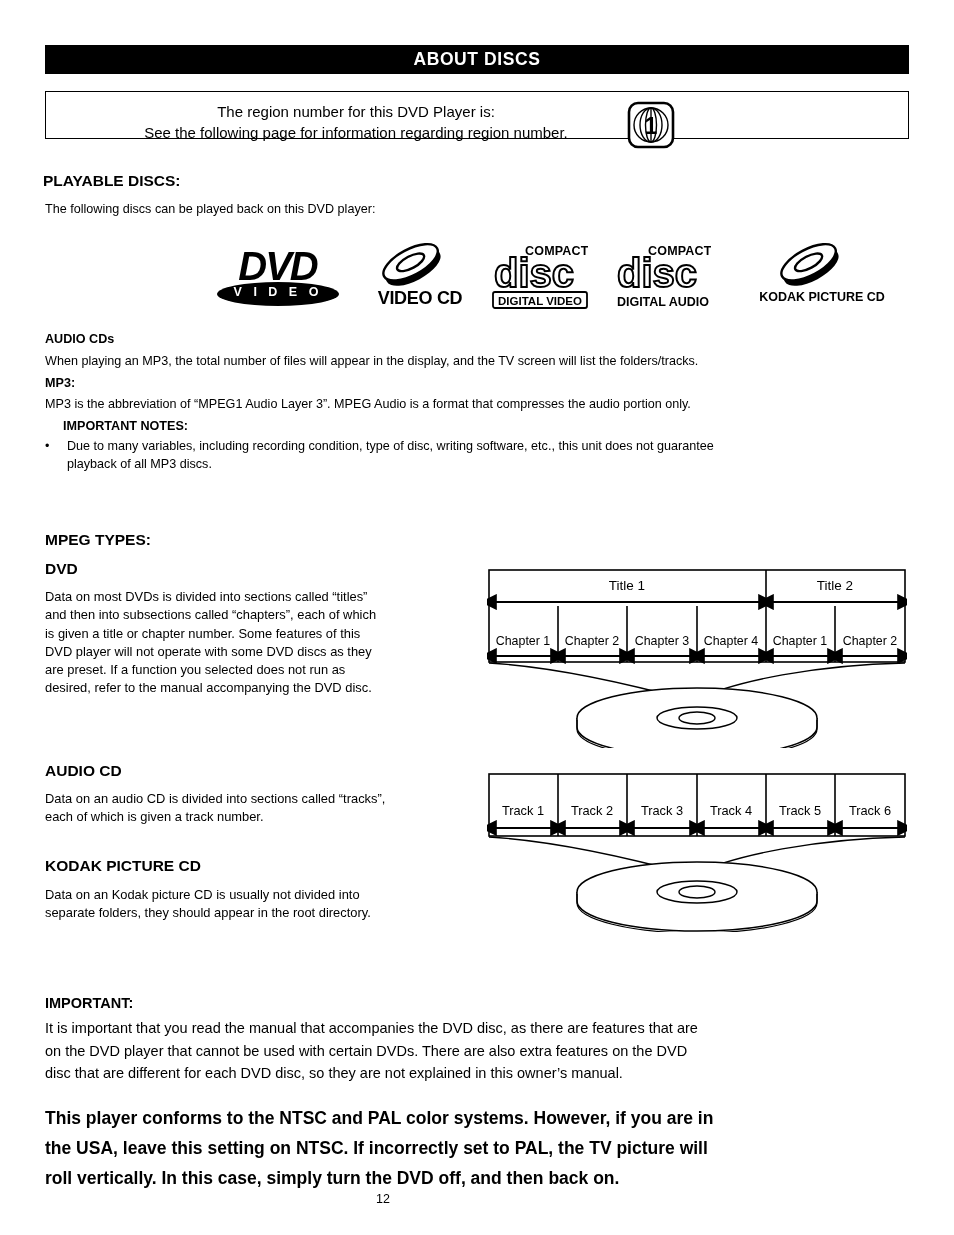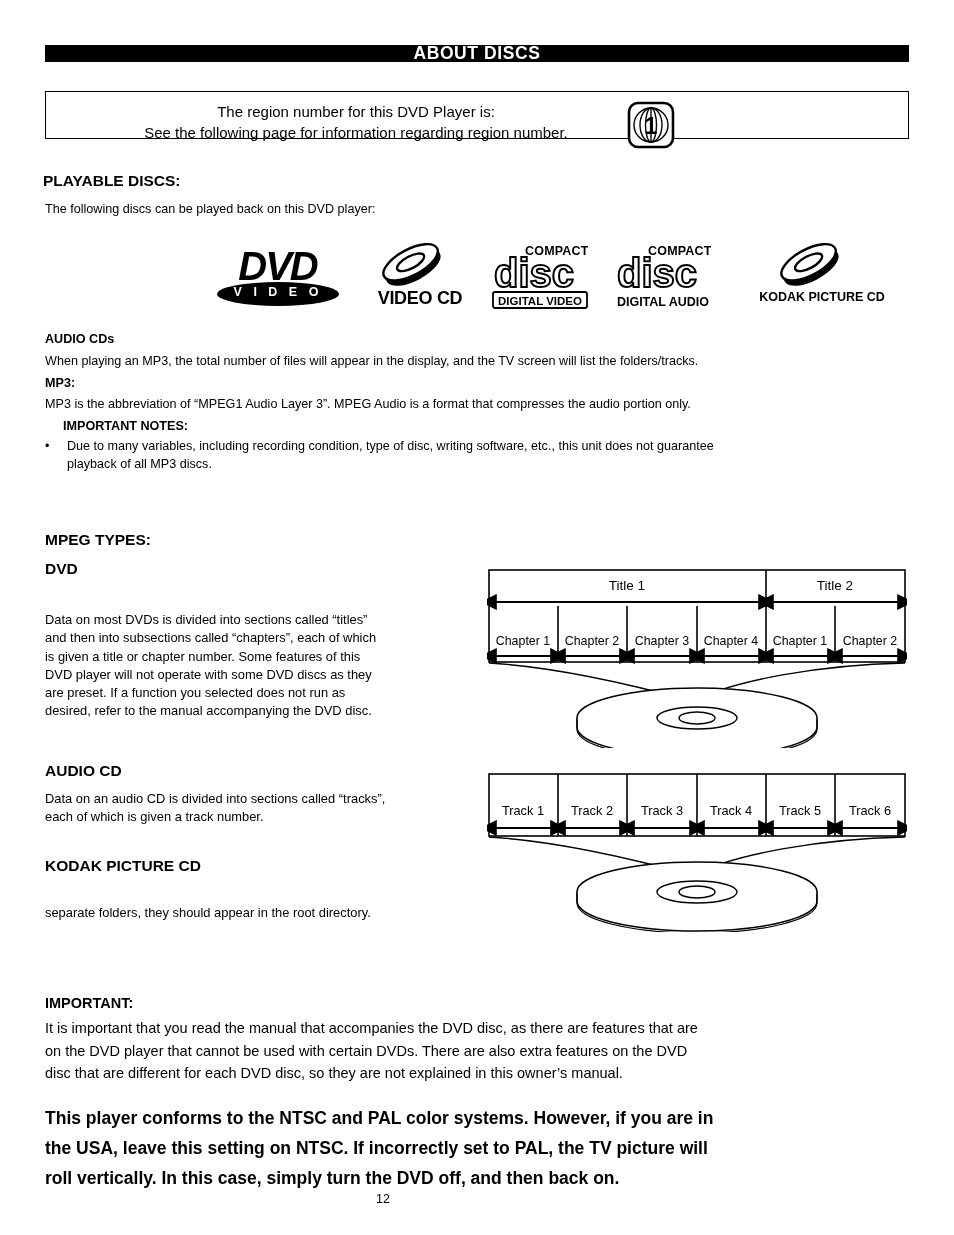--- a/index.html
+++ b/index.html
@@ -13,21 +13,21 @@
     font-family: "Liberation Sans", sans-serif;
     color: #000;
     -webkit-font-smoothing: antialiased;
   }
   .page { position: relative; width: 954px; height: 1235px; }
 
   
   .header-bar {
     position: absolute;
     left: 45px; top: 45px;
-    width: 864px; height: 17px;
+    width: 864px; height: 29px;
     background: #000;
     color: #fff;
     font-weight: bold;
     font-size: 17.5px;
     letter-spacing: 0.6px;
     display: flex;
     align-items: center;
     justify-content: center;
     text-align: center;
   }
@@ -228,21 +228,21 @@
     <span class="bt">•</span>
     <span class="btx">
       <span>Due to many variables, including recording condition, type of disc, writing software, etc., this unit does not guarantee</span><br>
       <span>playback of all MP3 discs.</span>
     </span>
   </div>
 
   <div class="sec-head" style="left:45px; top:531px;">MPEG TYPES:</div>
 
   <div class="sec-head" style="left:45px; top:560px;">DVD</div>
-  <div style="position:absolute; left:45px; top:588px; width:440px; font-size:12.9px; line-height:18.3px;margin-top:23px;">
+  <div style="position:absolute; left:45px; top:588px; width:440px; font-size:12.9px; line-height:18.3px;">
     <span>Data on most DVDs is divided into sections called “titles”</span><br>
     <span>and then into subsections called “chapters”, each of which</span><br>
     <span>is given a title or chapter number. Some features of this</span><br>
     <span>DVD player will not operate with some DVD discs as they</span><br>
     <span>are preset. If a function you selected does not run as</span><br>
     <span>desired, refer to the manual accompanying the DVD disc.</span>
   </div>
 
   <svg class="diagram" style="left:487px; top:568px;" width="420" height="180" viewBox="0 0 420 180">
     <defs>
@@ -298,21 +298,21 @@
   </svg>
 
   <div class="sec-head" style="left:45px; top:762px;">AUDIO CD</div>
   <div style="position:absolute; left:45px; top:790px; width:445px; font-size:12.9px; line-height:18.3px;">
     <span>Data on an audio CD is divided into sections called “tracks”,</span><br>
     <span>each of which is given a track number.</span>
   </div>
 
   <div class="sec-head" style="left:45px; top:857px;">KODAK PICTURE CD</div>
   <div style="position:absolute; left:45px; top:886px; width:445px; font-size:12.9px; line-height:18.3px;">
-    <br>
+    <span>Data on an Kodak picture CD is usually not divided into</span><br>
     <span>separate folders, they should appear in the root directory.</span>
   </div>
 
   <svg class="diagram" style="left:487px; top:772px;" width="420" height="160" viewBox="0 0 420 160">
     <defs>
       <marker id="bhL" markerWidth="9" markerHeight="9" refX="8" refY="4.5" orient="auto">
         <path d="M9,0 L0,4.5 L9,9 z" fill="#000"></path>
       </marker>
       <marker id="bhR" markerWidth="9" markerHeight="9" refX="1" refY="4.5" orient="auto">
         <path d="M0,0 L9,4.5 L0,9 z" fill="#000"></path>

